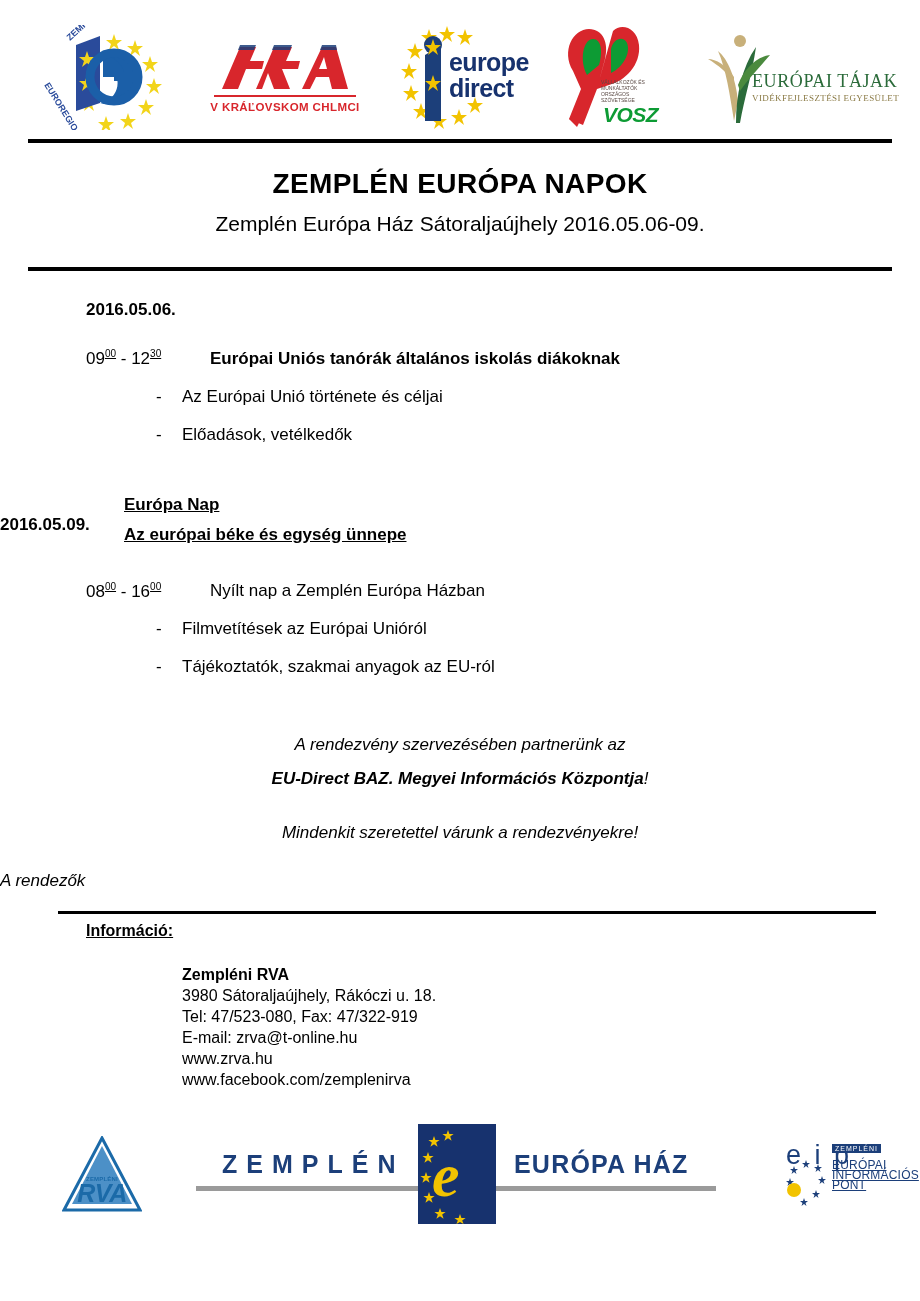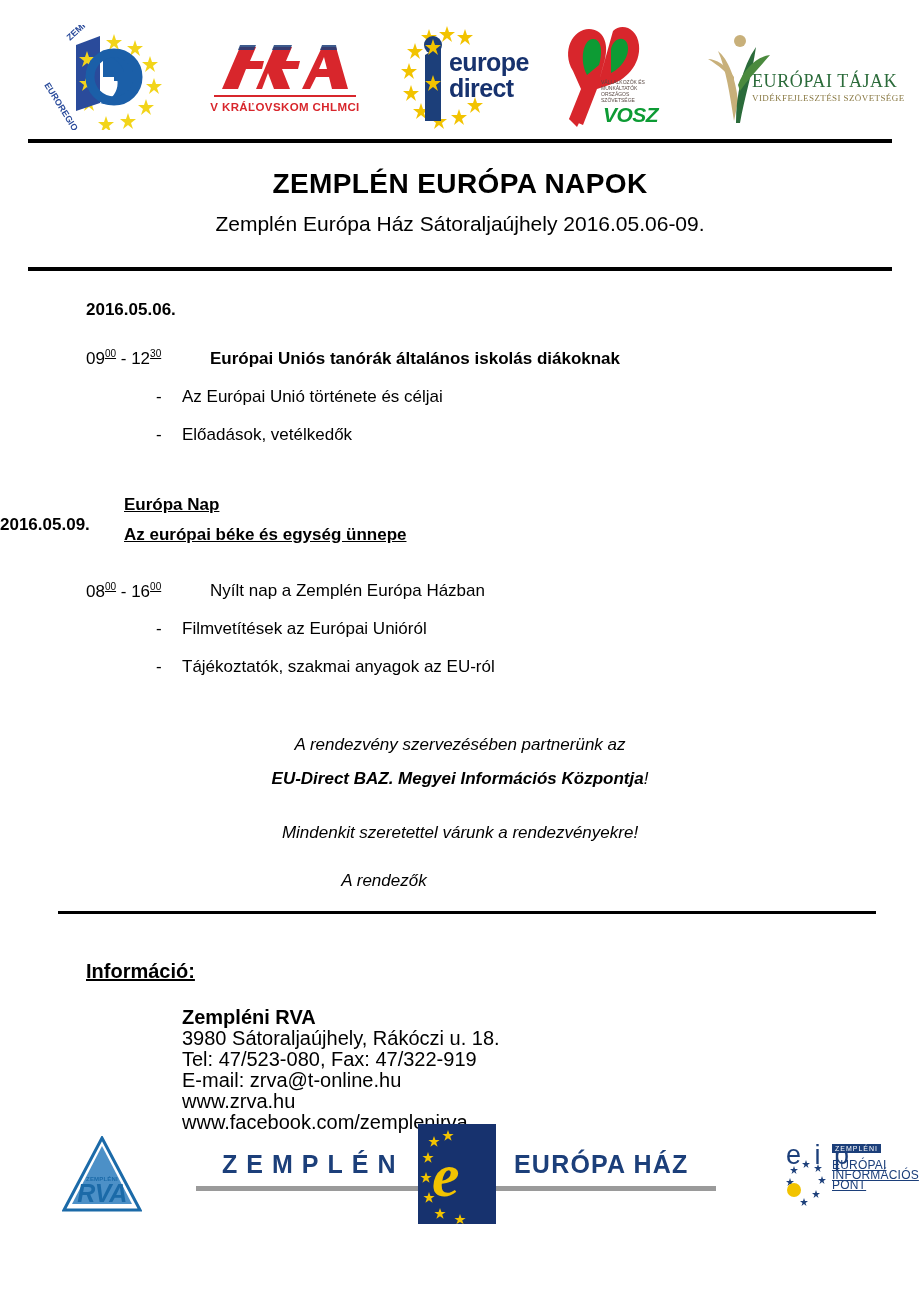--- a/index.html
+++ b/index.html
@@ -218,33 +218,32 @@
     position: absolute;
     left: 0;
     top: 735px;
     width: 920px;
     text-align: center;
     font-size: 17px;
   }
   .closing .line { margin-bottom: 14px; font-style: italic; }
   .closing .partner strong { font-weight: bold; }
   .closing .signature {
-    text-align: center;
+    text-align: left;
     font-style: italic;
     padding-right: 152px;
     margin-top: 28px;
   }
 
   
   .info {
     position: absolute;
     left: 86px;
     top: 922px;
-    font-size: 20px;
-    margin-top: 38px;
+    font-size: 16px;
   }
   .info-label {
     font-weight: bold;
     text-decoration: underline;
     margin-bottom: 24px;
   }
   .info-body { margin-left: 96px; line-height: 21px; }
   .info-body .org { font-weight: bold; }
 
   
@@ -461,21 +460,21 @@
 
     <div class="logo-box ztajak">
       <svg width="185" height="104" viewBox="0 0 185 104" style="position:absolute;top:0;left:0">
         <path d="M34 96 C30 70 26 44 18 26 C28 34 36 54 38 76 Z" fill="#c8b07a"></path>
         <path d="M36 98 C36 70 42 42 56 22 C52 50 44 74 40 98 Z" fill="#2b6b3a"></path>
         <path d="M38 60 C44 44 56 32 70 30 C60 42 48 54 40 66 Z" fill="#4b8a3e"></path>
         <path d="M34 52 C26 40 16 34 8 34 C18 40 28 48 34 58 Z" fill="#c8b07a"></path>
         <circle cx="40" cy="16" r="6" fill="#c8b07a"></circle>
       </svg>
       <div class="ztajak-name">EURÓPAI TÁJAK</div>
-      <div class="ztajak-sub">VIDÉKFEJLESZTÉSI SZÖVETSÉGE</div>
+      <div class="ztajak-sub">VIDÉKFEJLESZTÉSI EGYESÜLET</div>
     </div>
   </div>
 
   <div class="rule rule-top"></div>
 
   <div class="title-block">
     <h1 class="doc-title">ZEMPLÉN EURÓPA NAPOK</h1>
     <p class="doc-subtitle">Zemplén Európa Ház Sátoraljaújhely 2016.05.06-09.</p>
   </div>
 

